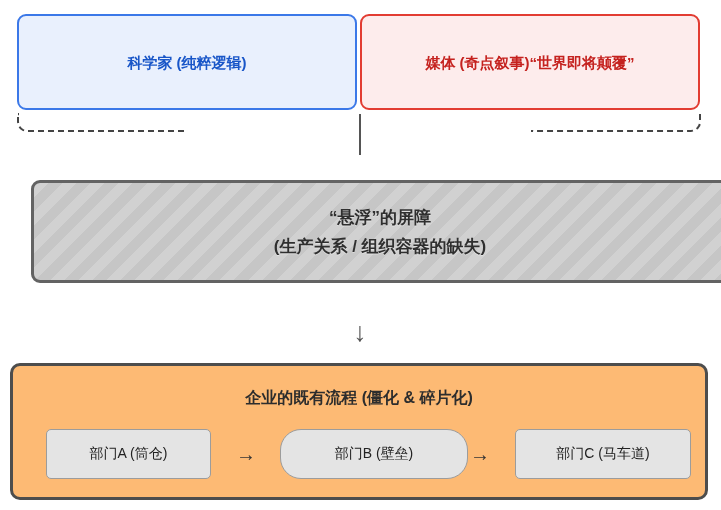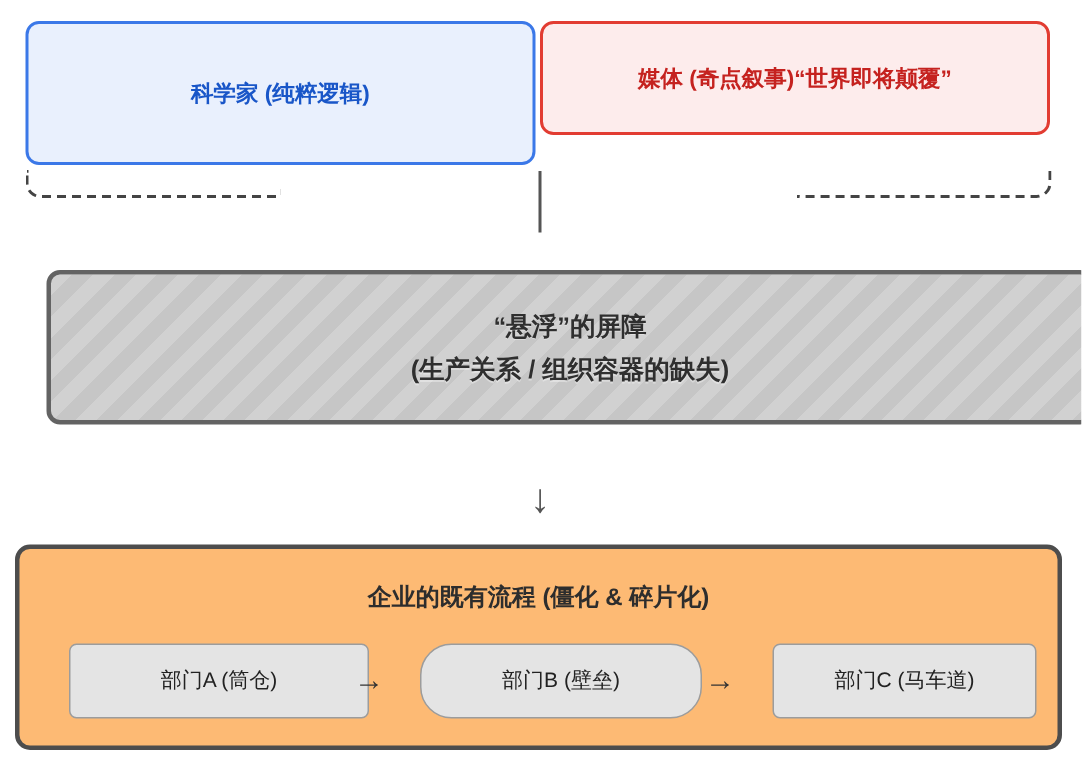--- a/index.html
+++ b/index.html
@@ -11,21 +11,21 @@
   .box{
     position:absolute;box-sizing:border-box;border-radius:9px;
     display:flex;flex-direction:row;align-items:center;justify-content:center;
     font-weight:bold;font-size:15px;line-height:27px;text-align:center;
   }
   .box-scientist{
     left:17px;top:14px;width:340px;height:96px;
     background:#e9f0fd;border:2px solid #3b78e8;color:#1956c8;
   }
   .box-media{
-    left:360px;top:14px;width:340px;height:76px;
+    left:360px;top:14px;width:340px;height:96px;
     background:#fdecec;border:2px solid #e23c32;color:#c5221f;
   }
   .dash-left{
     position:absolute;left:17px;top:113px;width:170px;height:19px;
     box-sizing:border-box;
     border-left:2px dashed #444;border-bottom:2px dashed #444;
     border-bottom-left-radius:10px;
   }
   .dash-right{
     position:absolute;left:531px;top:113px;width:170px;height:19px;
@@ -57,21 +57,21 @@
   .process-title{
     position:absolute;left:0;top:22px;width:100%;text-align:center;
     font-weight:bold;font-size:16px;color:#2d2d2d;
   }
   .dept{
     position:absolute;top:63px;height:50px;box-sizing:border-box;
     background:#e4e4e4;border:1px solid #9c9c9c;border-radius:5px;
     display:flex;align-items:center;justify-content:center;
     font-size:14px;color:#222;
   }
-  .dept-a{left:33px;width:200px;}
+  .dept-a{left:33px;width:165px;}
   .dept-b{left:267px;width:188px;border-radius:21px;}
   .dept-c{left:502px;width:176px;}
   .flow-arrow{
     position:absolute;top:63px;height:50px;width:40px;
     display:flex;align-items:center;justify-content:center;
     font-size:20px;color:#333;
   }
   .flow-arrow-1{left:213px;}
   .flow-arrow-2{left:447px;}
 </style>

